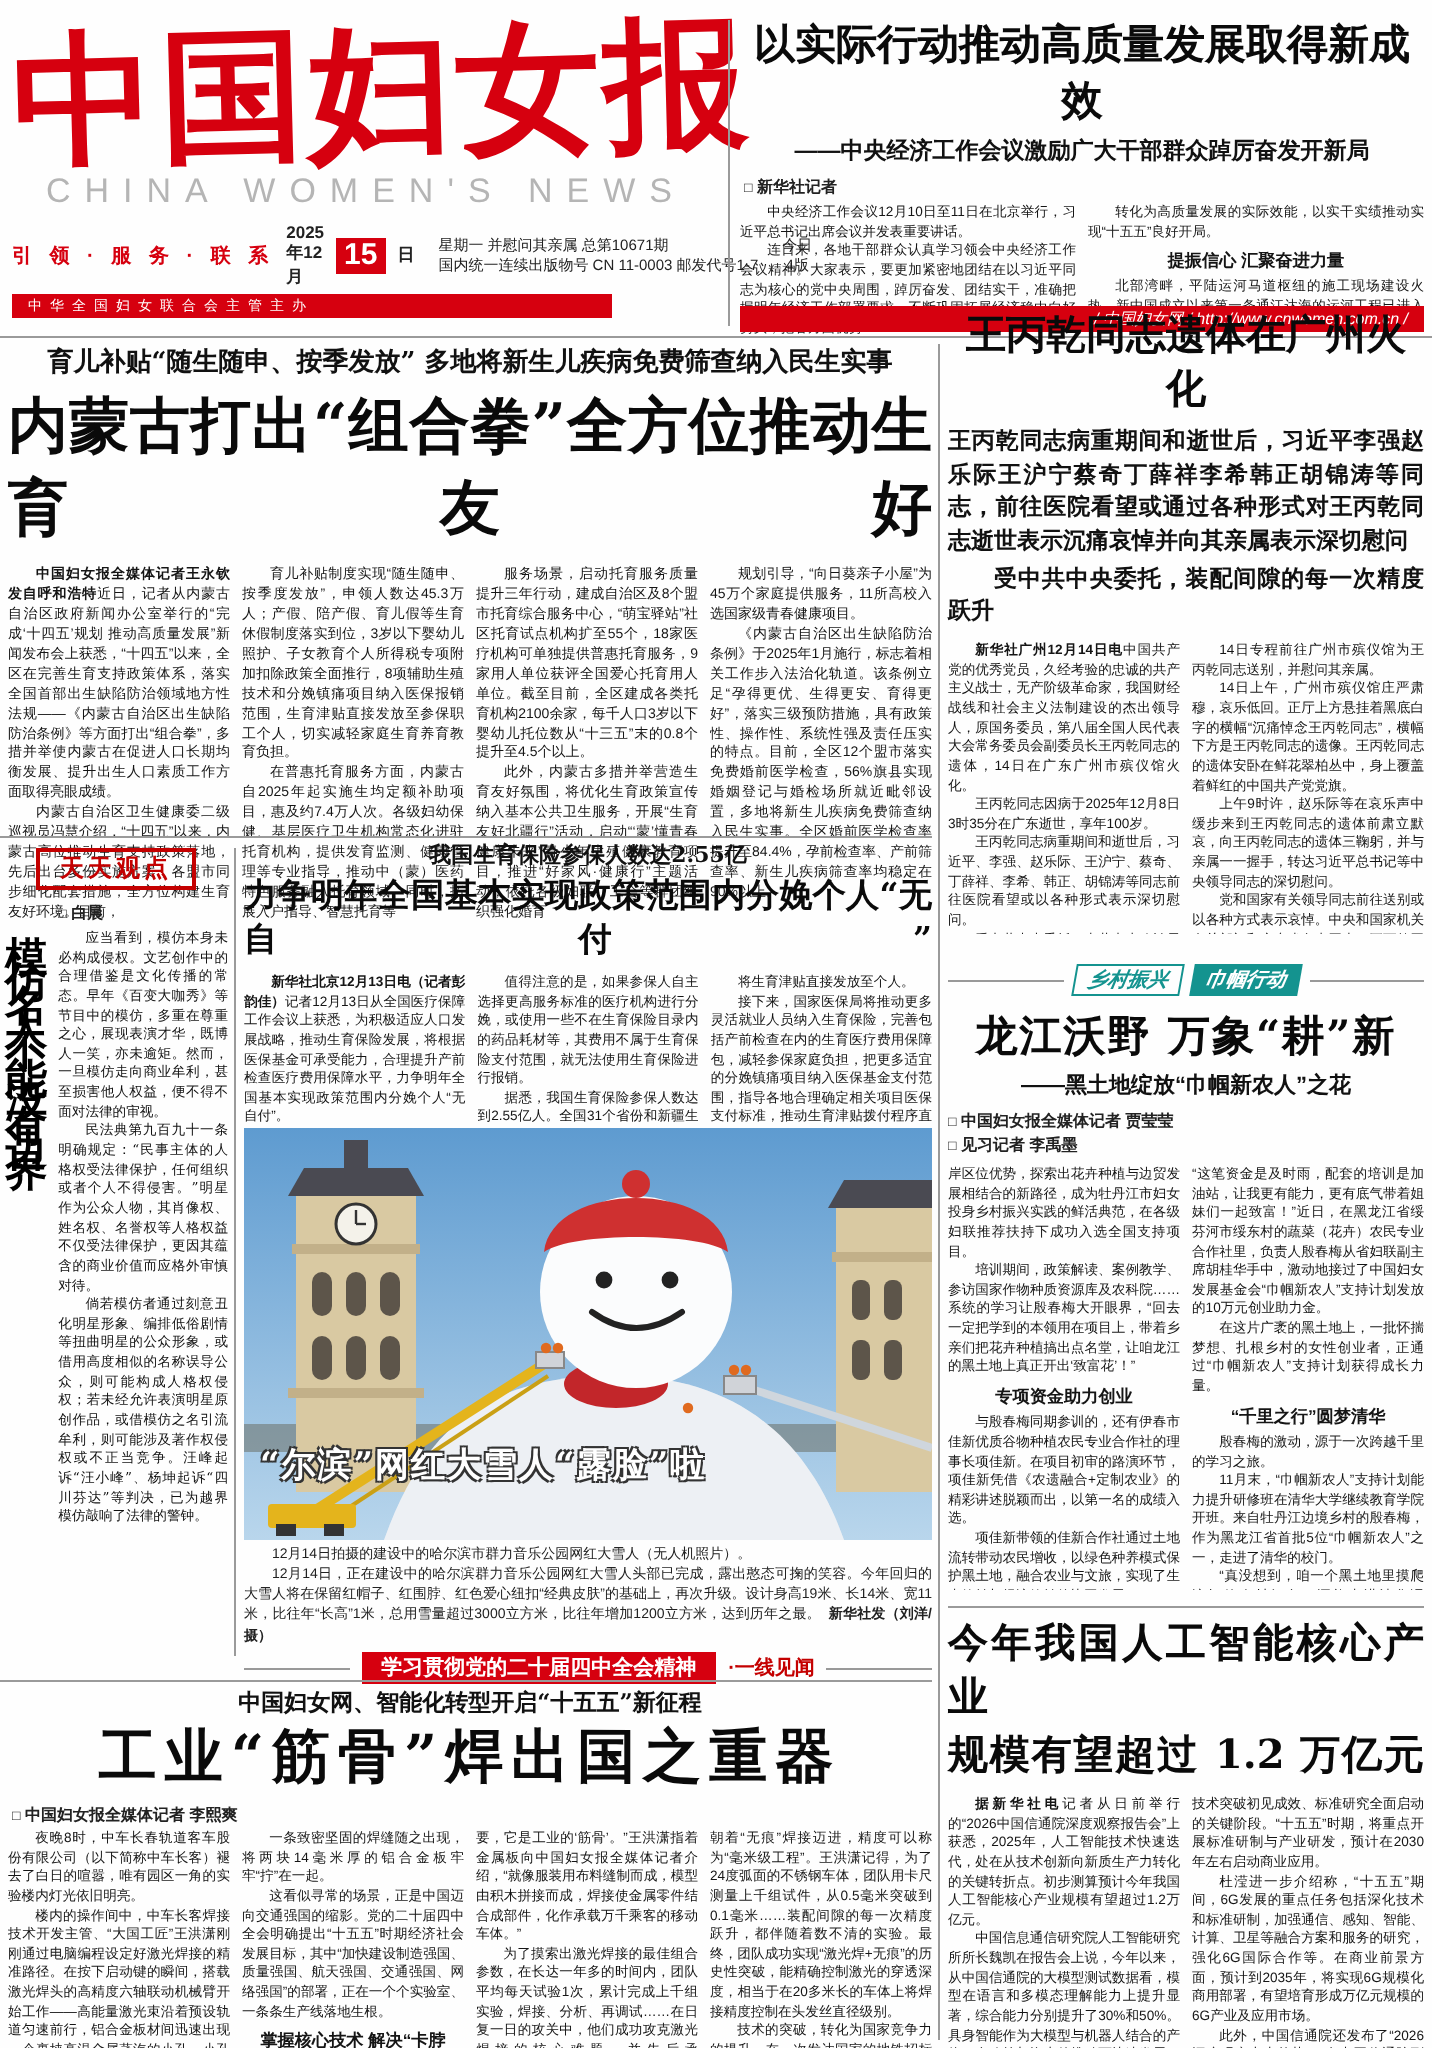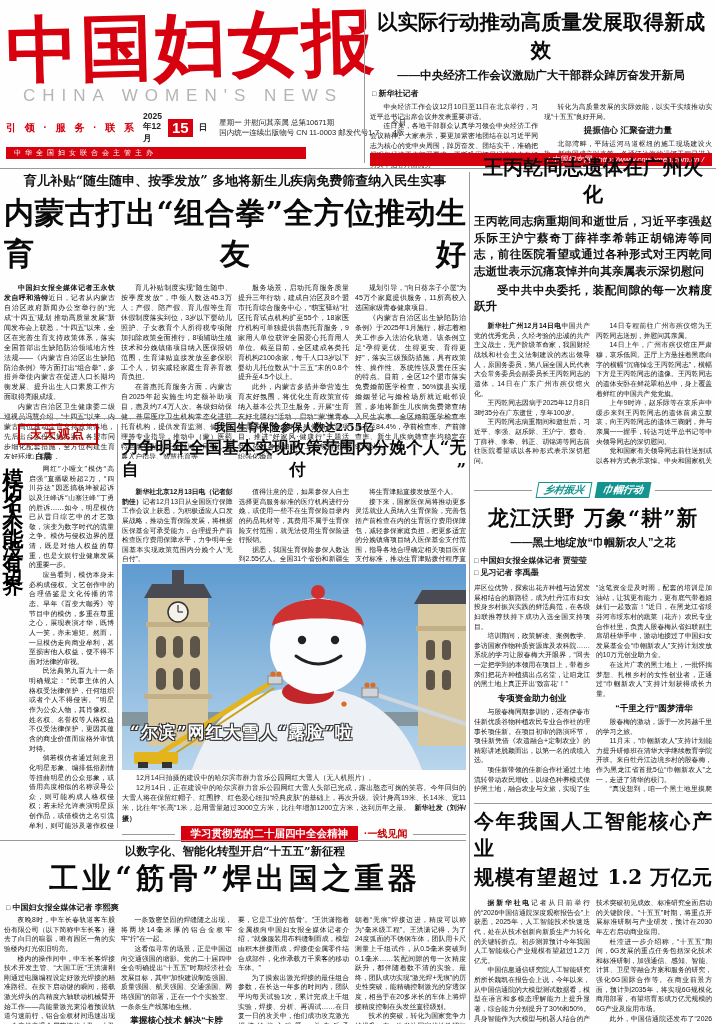--- a/index.html
+++ b/index.html
@@ -158,21 +158,20 @@
   <div class="abs" style="left:2px;top:424px;width:112px;height:404px;">
     <div class="ctr"><span class="op-label">天天观点</span></div>
     <div style="display:flex;margin-top:6px;gap:4px;height:378px;overflow:hidden;">
       <div class="v-title">模仿名人不能没有边界</div>
       <div style="flex:1;overflow:hidden;">
         <div class="byline" style="margin-bottom:3px;">
           <span class="sq">□</span>
           <span>白晨</span>
         </div>
         <div style="font-size:6.8px;line-height:1.42;text-align:justify;font-family:'DejaVu Serif',serif;">
-          <p class="bp">网红“小哑文”模仿“高启强”直播吸粉超2万，“四川芬达”因恶搞杨坤被起诉以及汪峰诉“山寨汪峰”丁勇的胜诉……如今，明星模仿已从昔日综艺中的才艺致敬，演变为数字时代的流量之争。模仿与侵权边界的厘清，既是对他人权益的尊重，也是文娱行业健康发展的重要一步。</p>
           <p class="bp">应当看到，模仿本身未必构成侵权。文艺创作中的合理借鉴是文化传播的常态。早年《百变大咖秀》等节目中的模仿，多重在尊重之心，展现表演才华，既博人一笑，亦未逾矩。然而，一旦模仿走向商业牟利，甚至损害他人权益，便不得不面对法律的审视。</p>
           <p class="bp">民法典第九百九十一条明确规定：“民事主体的人格权受法律保护，任何组织或者个人不得侵害。”明星作为公众人物，其肖像权、姓名权、名誉权等人格权益不仅受法律保护，更因其蕴含的商业价值而应格外审慎对待。</p>
           <p class="bp">倘若模仿者通过刻意丑化明星形象、编排低俗剧情等扭曲明星的公众形象，或借用高度相似的名称误导公众，则可能构成人格权侵权；若未经允许表演明星原创作品，或借模仿之名引流牟利，则可能涉及著作权侵权或不正当竞争。汪峰起诉“汪小峰”、杨坤起诉“四川芬达”等判决，已为越界模仿敲响了法律的警钟。</p>
 
         </div>
       </div>
     </div>
   </div>
   <div class="vline" style="left:117px;top:424px;height:404px;"></div>
 
@@ -270,21 +269,21 @@
   <div class="abs banner-row" style="left:122px;top:826px;width:344px;">
     <div class="badge-line"></div>
     <div class="banner-box">学习贯彻党的二十届四中全会精神</div>
     <div class="banner-tag">·一线见闻</div>
     <div class="badge-line"></div>
   </div>
 
   <div class="hline" style="left:0;top:840px;width:466px;"></div>
 
   <div class="abs" style="left:4px;top:844px;width:462px;height:178px;">
-    <div class="kicker ctr" style="font-size:11.5px;">以数字化、智能化转型开启“十五五”新征程</div>
+    <div class="kicker ctr" style="font-size:11.5px;">中国妇女网、智能化转型开启“十五五”新征程</div>
     <div class="hl ctr" style="font-size:29px;letter-spacing:4px;">工业“筋骨”焊出国之重器</div>
     <div class="byline" style="margin:3px 0 2px 2px;">
       <span class="sq">□</span>
       <span>中国妇女报全媒体记者 李熙爽</span>
     </div>
     <div class="body" style="height:112px;">
       <div class="col">
         <p class="bp">夜晚8时，中车长春轨道客车股份有限公司（以下简称中车长客）褪去了白日的喧嚣，唯有园区一角的实验楼内灯光依旧明亮。</p>
         <p class="bp">楼内的操作间中，中车长客焊接技术开发主管、“大国工匠”王洪潇刚刚通过电脑编程设定好激光焊接的精准路径。在按下启动键的瞬间，搭载激光焊头的高精度六轴联动机械臂开始工作——高能量激光束沿着预设轨道匀速前行，铝合金板材间迅速出现一个裹挟高温金属蒸汽的小孔，小孔随着激光束向前移动，蒸汽冷却后，液态金属凝固，</p>
       </div>

